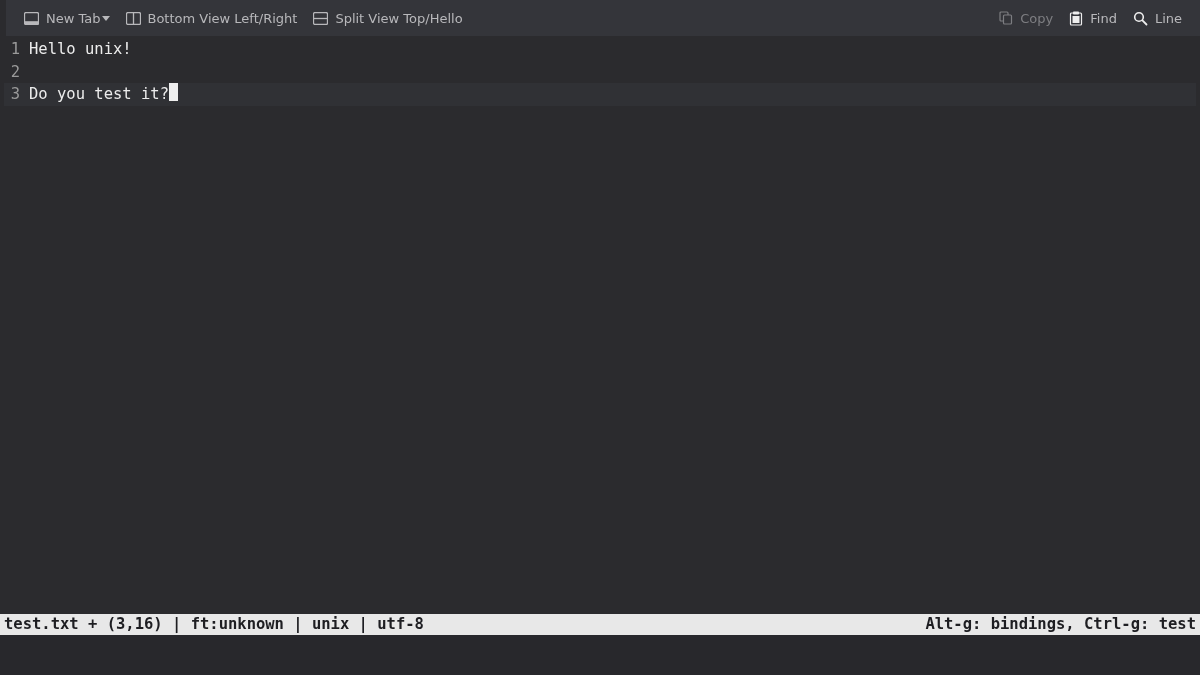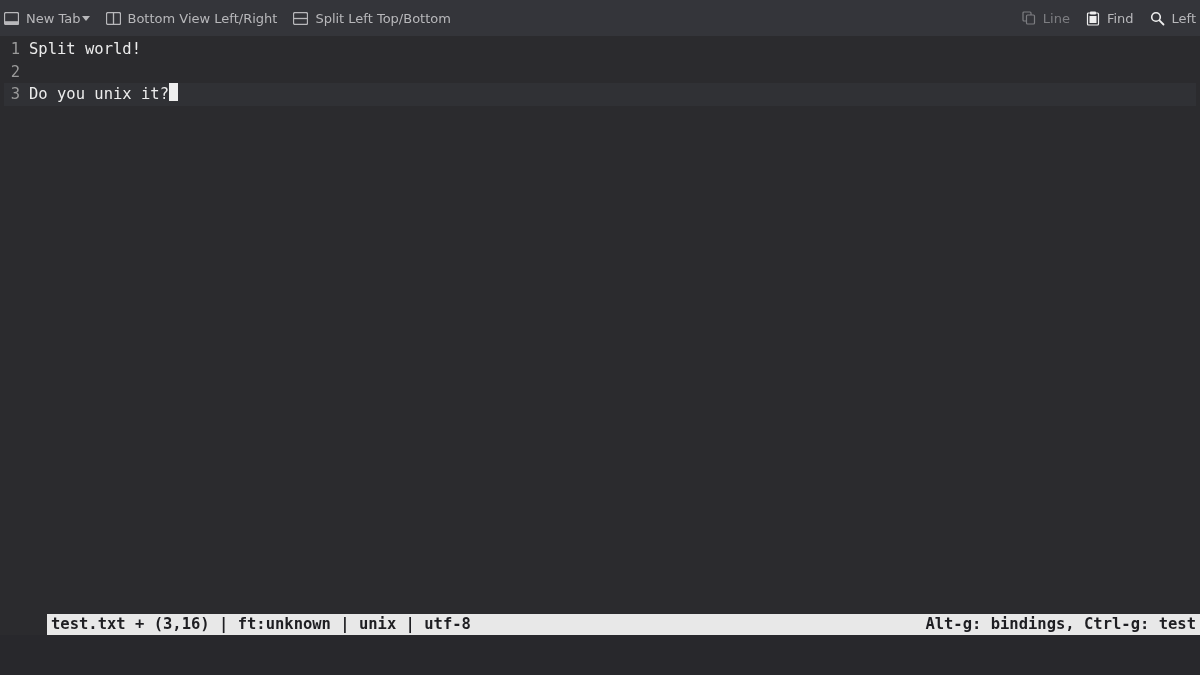--- a/index.html
+++ b/index.html
@@ -14,24 +14,25 @@
     position: relative;
   }
 
   
   .toolbar {
     height: 36px;
     background: #34353a;
     display: flex;
     align-items: center;
     justify-content: space-between;
-    padding: 0 4px;
+    padding: 0 18px;
     font-family: "DejaVu Sans", "Segoe UI", sans-serif;
     font-size: 13px;
     color: #b8b8bb;
+    margin-left: 6px;
   }
   .toolbar-left, .toolbar-right {
     display: flex;
     align-items: center;
     gap: 16px;
   }
   .tb-item {
     display: flex;
     align-items: center;
     gap: 7px;
@@ -84,21 +85,20 @@
   }
   .statusbar {
     background: #e8e8e8;
     color: #1e1e22;
     display: flex;
     justify-content: space-between;
     padding: 1px 4px 2px 4px;
     font-size: 15.5px;
     font-weight: 600;
     white-space: pre;
-    margin-left: 47px;
   }
   .keybar {
     background: #2b2b2e;
     color: #ececec;
     padding: 2px 4px 1px 4px;
     font-size: 15.5px;
     line-height: 22.5px;
     white-space: pre;
     font-weight: 600;
   }
@@ -136,62 +136,62 @@
       <span class="label">Bottom View Left/Right</span>
     </div>
 
     <div class="tb-item">
       <span>
         <svg width="15" height="13" viewBox="0 0 15 13">
             <rect x="0.5" y="0.5" width="14" height="12" rx="1.5" fill="none" stroke="#b8b8bb" stroke-width="1.3"></rect>
             <line x1="0.5" y1="6.5" x2="14.5" y2="6.5" stroke="#b8b8bb" stroke-width="1.3"></line>
           </svg>
       </span>
-      <span class="label">Split Left Top/Bottom</span>
+      <span class="label">Split View Top/Hello</span>
     </div>
   </div>
 
   <div class="toolbar-right">
     <div class="tb-item disabled">
       <span>
         <svg width="14" height="14" viewBox="0 0 14 14">
             <rect x="1" y="1" width="8" height="9" rx="1" fill="none" stroke="#b8b8bb" stroke-width="1.2"></rect>
             <rect x="4.5" y="4" width="8" height="9" rx="1" fill="#34353a" stroke="#b8b8bb" stroke-width="1.2"></rect>
           </svg>
       </span>
-      <span class="label">Line</span>
+      <span class="label">Copy</span>
     </div>
 
     <div class="tb-item">
       <span>
         <svg width="14" height="15" viewBox="0 0 14 15">
             <rect x="1.5" y="2" width="11" height="12" rx="1" fill="none" stroke="#eeeeee" stroke-width="1.2"></rect>
             <rect x="4" y="0.5" width="6" height="3" rx="0.8" fill="#eeeeee"></rect>
             <rect x="3.5" y="5" width="7" height="7" fill="#eeeeee"></rect>
           </svg>
       </span>
       <span class="label">Find</span>
     </div>
 
     <div class="tb-item">
       <span>
         <svg width="15" height="15" viewBox="0 0 15 15">
             <circle cx="6" cy="6" r="4.3" fill="none" stroke="#eeeeee" stroke-width="1.6"></circle>
             <line x1="9.4" y1="9.4" x2="13.5" y2="13.5" stroke="#eeeeee" stroke-width="1.8" stroke-linecap="round"></line>
           </svg>
       </span>
-      <span class="label">Left</span>
+      <span class="label">Line</span>
     </div>
   </div>
 </div>
 
 <div class="editor" id="editor">
-    <div class="line"><span class="gutter">1</span><span>Split world!</span></div>
+    <div class="line"><span class="gutter">1</span><span>Hello unix!</span></div>
     <div class="line"><span class="gutter">2</span></div>
-    <div class="line current"><span class="gutter">3</span><span>Do you unix it?</span><span class="cursor-block"></span></div>
+    <div class="line current"><span class="gutter">3</span><span>Do you test it?</span><span class="cursor-block"></span></div>
   </div>
 
 <div class="bottom">
   <div class="statusbar">
     <span>test.txt + (3,16) | ft:unknown | unix | utf-8</span>
     <span>Alt-g: bindings, Ctrl-g: test</span>
   </div>
 </div>
 
 <div class="bottom-strip"></div>

